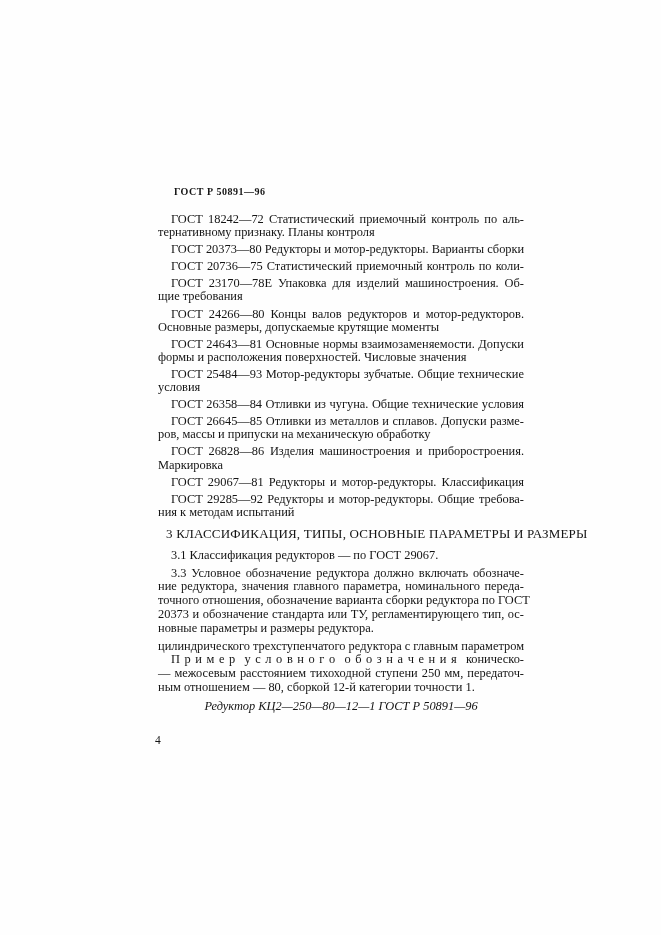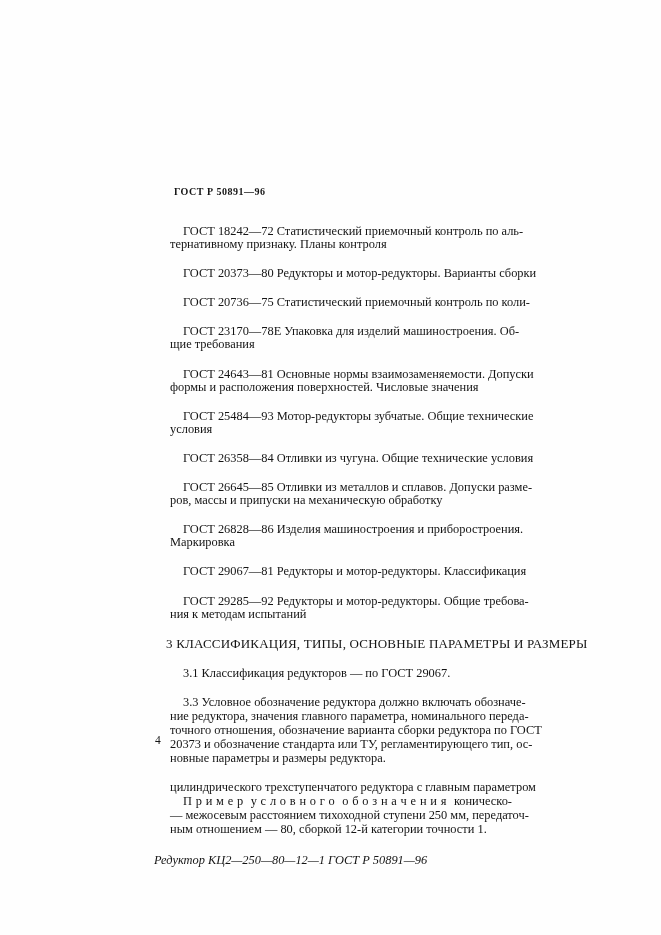--- a/index.html
+++ b/index.html
@@ -27,21 +27,21 @@
     margin-left: 20px;
   }
   .content {
     position: absolute;
     left: 154px;
     top: 209px;
     width: 374px;
     font-size: 12.4px;
     line-height: 13.1px;
   }
-  .para { margin: 16px; padding: 0; }
+  .para { margin: 4px; padding: 0; }
   .line {
     white-space: nowrap;
     text-align: justify;
     text-align-last: left;
   }
   .line.just { text-align-last: justify; }
   .line.ind  { text-indent: 13px; }
   .section-heading {
     margin-top: 8px;
     font-weight: normal;
@@ -53,21 +53,21 @@
     text-indent: 12px;
     letter-spacing: 0.2px;
   }
   .paragraphs {
     margin-top: 8px;
     line-height: 13.8px;
   }
   .designation {
     margin-top: 2px;
     font-style: italic;
-    text-align: left;
+    text-align: center;
     line-height: 14px;
     white-space: nowrap;
   }
   .page-number {
     position: absolute;
     left: 155px;
     top: 734px;
     font-size: 11.5px;
   }
 </style>
@@ -87,20 +87,24 @@
         </div>
         <div class="para">
           <div class="line ind just">ГОСТ 20373—80 Редукторы и мотор-редукторы. Варианты сборки</div>
         </div>
         <div class="para">
           <div class="line ind just">ГОСТ 20736—75 Статистический приемочный контроль по коли-</div>
         </div>
         <div class="para">
           <div class="line ind just">ГОСТ 23170—78Е Упаковка для изделий машиностроения. Об-</div>
           <div class="line">щие требования</div>
+        </div>
+        <div class="para">
+          <div class="line ind just">ГОСТ 24266—80 Концы валов редукторов и мотор-редукторов.</div>
+          <div class="line">Основные размеры, допускаемые крутящие моменты</div>
         </div>
         <div class="para">
           <div class="line ind just">ГОСТ 24643—81 Основные нормы взаимозаменяемости. Допуски</div>
           <div class="line">формы и расположения поверхностей. Числовые значения</div>
         </div>
         <div class="para">
           <div class="line ind just">ГОСТ 25484—93 Мотор-редукторы зубчатые. Общие технические</div>
           <div class="line">условия</div>
         </div>
         <div class="para">

